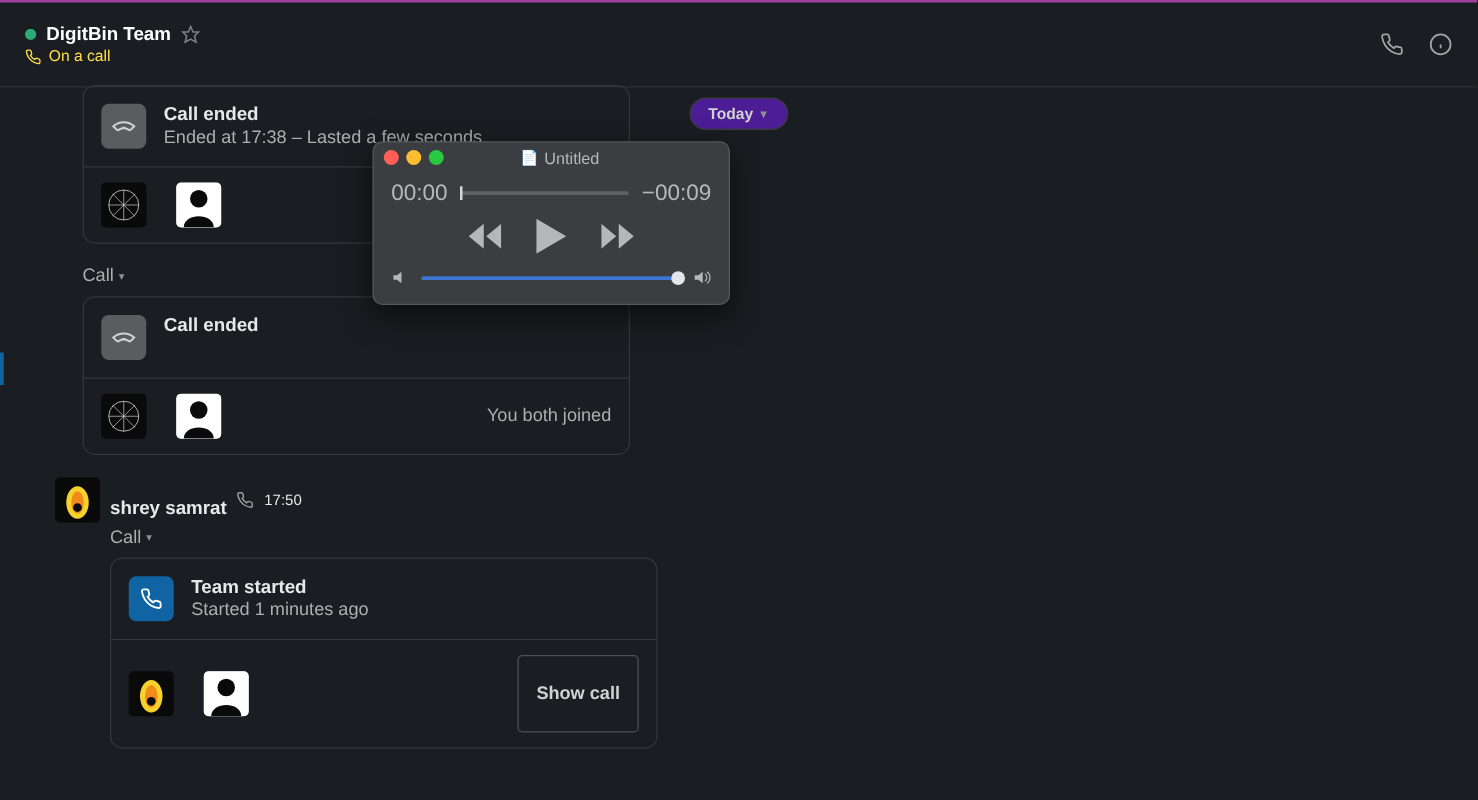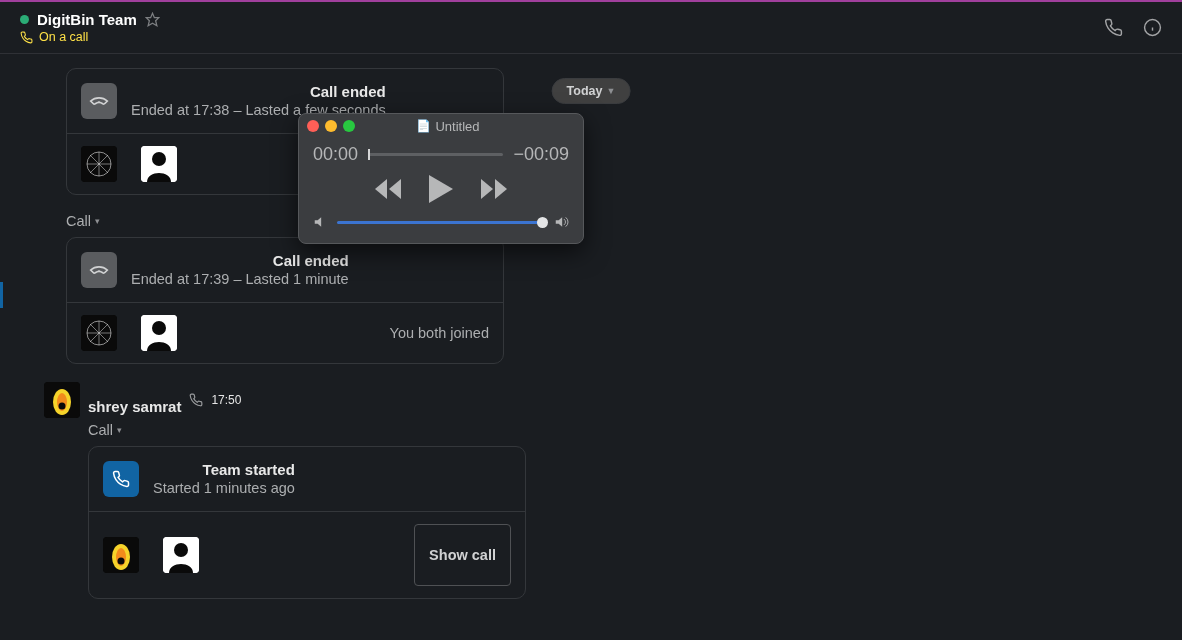--- a/index.html
+++ b/index.html
@@ -14,21 +14,21 @@
   }
   .topbar-accent {
     position: absolute;
     top: 0; left: 0; right: 0;
     height: 2px;
     background: #a03f9c;
   }
   .header {
     position: absolute;
     top: 2px; left: 0; right: 0;
-    height: 52px;
+    height: 68px;
     border-bottom: 1px solid #2f3136;
     display: flex;
     align-items: center;
     padding: 0 20px;
   }
   .header-left { display: flex; flex-direction: column; gap: 2px; }
   .title-row { display: flex; align-items: center; gap: 8px; font-weight: 700; font-size: 15px; color: #fff; }
   .presence-dot {
     width: 9px; height: 9px; border-radius: 50%; background: #2bac76;
     display: inline-block;
@@ -39,21 +39,21 @@
   .header-icon { color: #a3a4a6; cursor: pointer; }
 
   .content { position: absolute; top: 62px; left: 0; right: 0; bottom: 0; overflow: hidden; }
   .content-inner { padding: 0 0 20px 0; position: relative; }
 
   .date-divider {
     position: absolute;
     top: 16px;
     left: 50%;
     transform: translateX(-50%);
-    background: #404040;
+    background: #4c1d95;
     border: 1px solid #3a3c3f;
     border-radius: 24px;
     padding: 5px 14px;
     font-size: 12.5px;
     font-weight: 600;
     color: #d1d2d3;
     display: flex;
     align-items: center;
     gap: 4px;
     cursor: pointer;
@@ -77,21 +77,20 @@
     border: 1px solid #34373b;
     border-radius: 10px;
     overflow: hidden;
     margin-bottom: 18px;
   }
   .call-card-top {
     display: flex;
     gap: 14px;
     padding: 14px 16px 14px 14px;
     border-bottom: 1px solid #34373b;
-    text-align: right;
   }
   .call-icon-box {
     width: 36px; height: 36px;
     border-radius: 6px;
     display: flex; align-items: center; justify-content: center;
     flex-shrink: 0;
   }
   .call-icon-ended { background: #5a5c5f; color: #d1d2d3; }
   .call-icon-active { background: #1164a3; color: #fff; }
   .call-text-col { display: flex; flex-direction: column; gap: 2px; }
@@ -301,21 +300,20 @@
 
       <div class="call-card">
         <div class="call-card-top">
           <div class="call-icon-box call-icon-ended">
             <svg width="20" height="20" viewBox="0 0 24 24" fill="none" stroke="currentColor" stroke-width="2">
                 <path d="M10.5 13.5a11 11 0 0 1 3 0M2 12a15 15 0 0 1 20 0l-3 3a2 2 0 0 1-2.5.3 8 8 0 0 0-9 0A2 2 0 0 1 5 15z"></path>
               </svg>
           </div>
           <div class="call-text-col">
             <div class="call-title">Call ended</div>
-            <div class="call-sub">Ended at 17:39 – Lasted 1 minute</div>
           </div>
         </div>
         <div class="call-card-bottom">
           <div class="avatar dark">
             <svg width="36" height="36" viewBox="0 0 36 36">
                 <rect width="36" height="36" fill="#0a0a0a"></rect>
                 <circle cx="18" cy="18" r="12" fill="none" stroke="#e6e6e6" stroke-width="0.6"></circle>
                 <g stroke="#e6e6e6" stroke-width="0.5">
                   <line x1="18" y1="6" x2="18" y2="30"></line>
                   <line x1="6" y1="18" x2="30" y2="18"></line>

